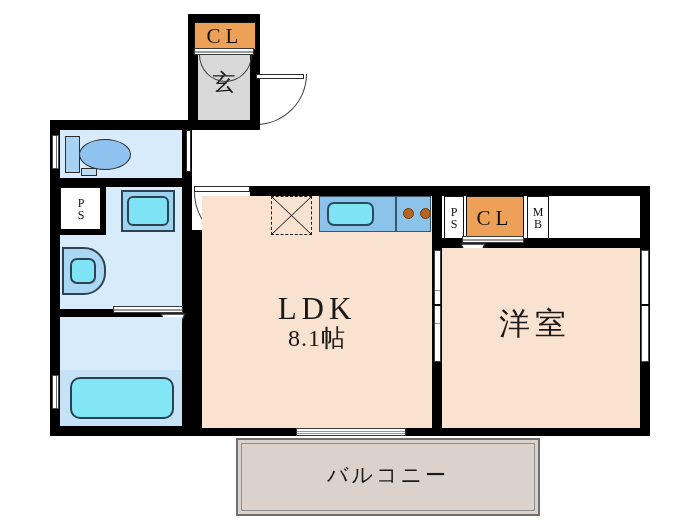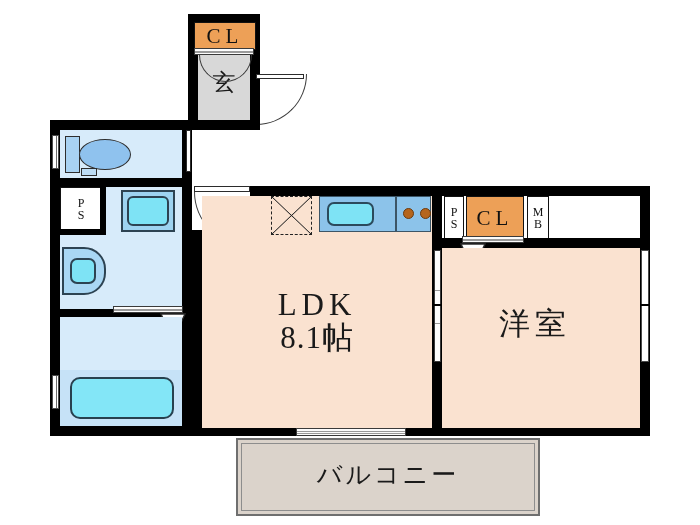--- a/index.html
+++ b/index.html
@@ -13,21 +13,21 @@
   .fl-living{background:#fae2d0;}
   .fl-wet{background:#d7ebfa;}
   .fl-wet2{background:#c6e2f7;}
   .fl-ent{background:#d8d8d8;}
   .fl-white{background:#ffffff;}
 
   .lbl{position:absolute;display:flex;align-items:center;justify-content:center;
        color:#1a1a1a;line-height:1.05;text-align:center;white-space:pre;}
   .roomname{flex-direction:column;}
   .roomname .l1{font-size:31px;letter-spacing:5px;}
-  .roomname .l2{font-size:31px;letter-spacing:1px;}
+  .roomname .l2{font-size:24px;letter-spacing:1px;}
 
   .cl-box{position:absolute;background:#eda057;border:1px solid #111;
           display:flex;align-items:center;justify-content:center;
           font-size:21px;letter-spacing:5px;color:#111;}
   .ps-box{position:absolute;background:#ffffff;border:1px solid #111;
           display:flex;align-items:center;justify-content:center;
           flex-direction:column;font-size:12px;color:#111;line-height:1.0;}
 
   
   .sash{position:absolute;background:#ffffff;border:1px solid #4a4a4a;box-sizing:border-box;}
@@ -184,15 +184,15 @@
   </div>
 
   <div class="slide" style="left:434px;top:250px;width:7px;height:112px;"></div>
   <div class="wall" style="left:433px;top:304px;width:9px;height:2px;"></div>
 
   <div class="sash" style="left:641px;top:250px;width:8px;height:112px;"></div>
   <div class="wall" style="left:640px;top:304px;width:10px;height:2px;"></div>
 
   <div class="balcony" style="left:236px;top:438px;width:304px;height:78px;"></div>
   <div class="balcony-in" style="left:241px;top:443px;width:294px;height:68px;"></div>
-  <div class="lbl" style="left:260px;top:458px;width:256px;height:34px;font-size:25px;letter-spacing:3px;">バルコニー</div>
+  <div class="lbl" style="left:260px;top:458px;width:256px;height:34px;font-size:21px;letter-spacing:3px;">バルコニー</div>
 
 </div>
 
 </body></html>

